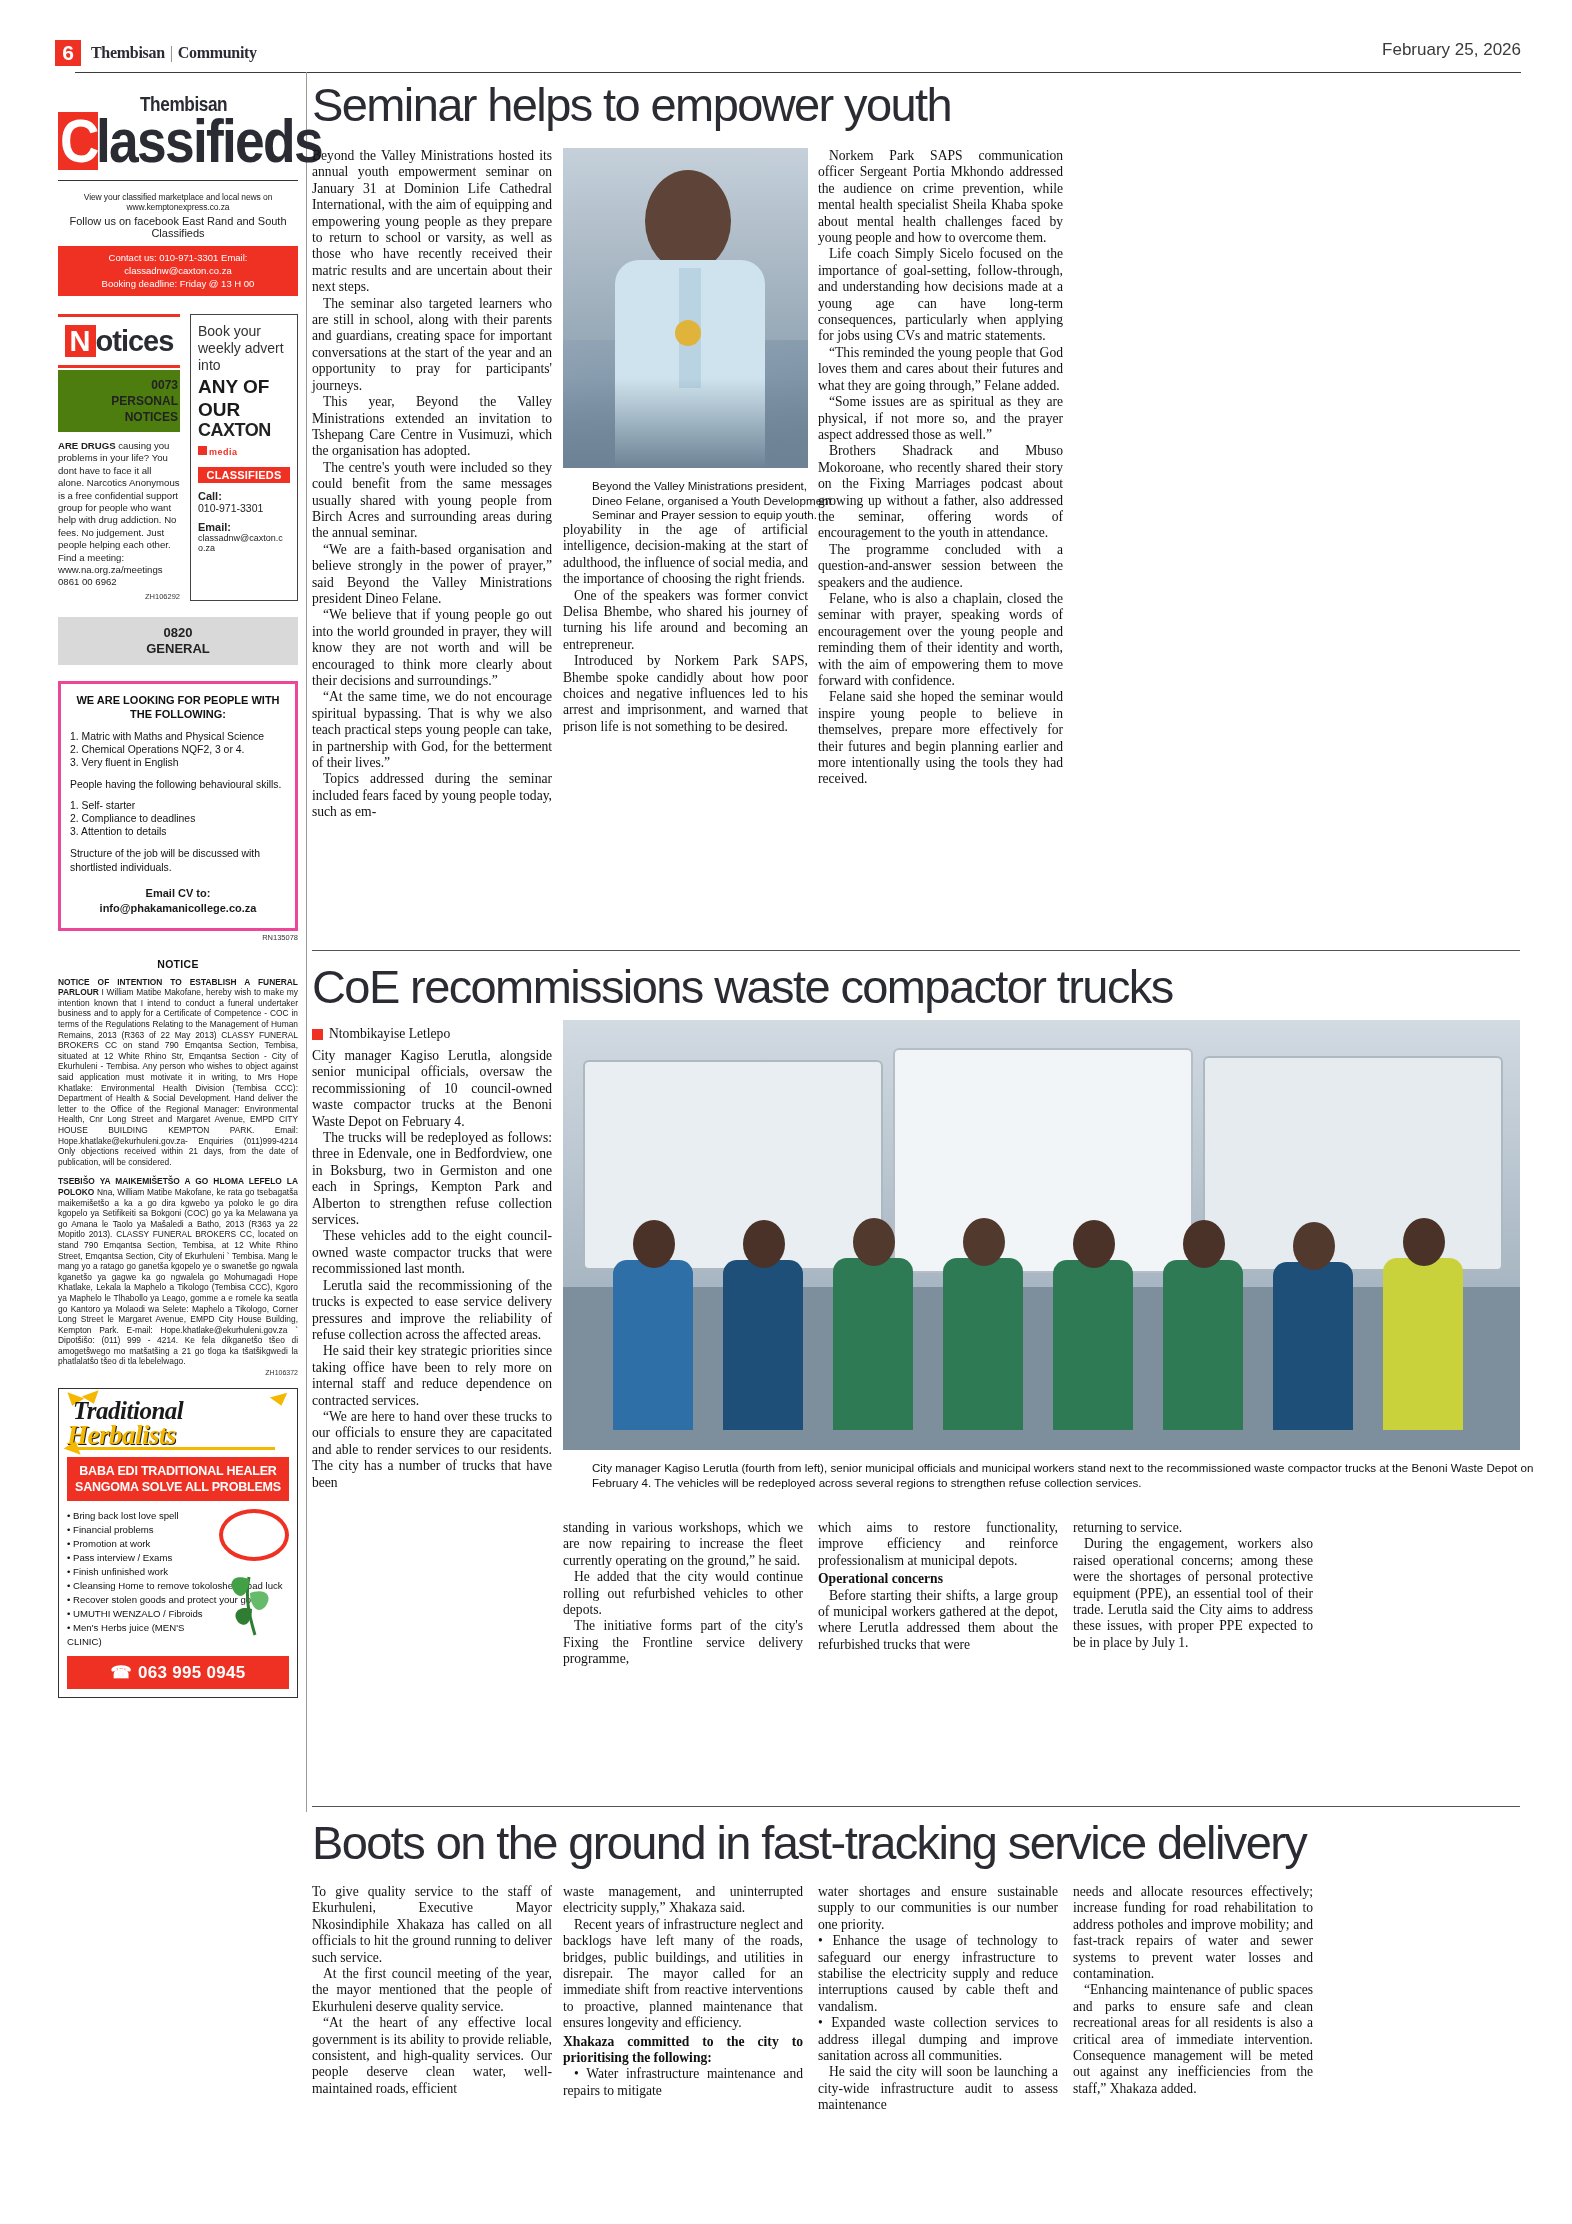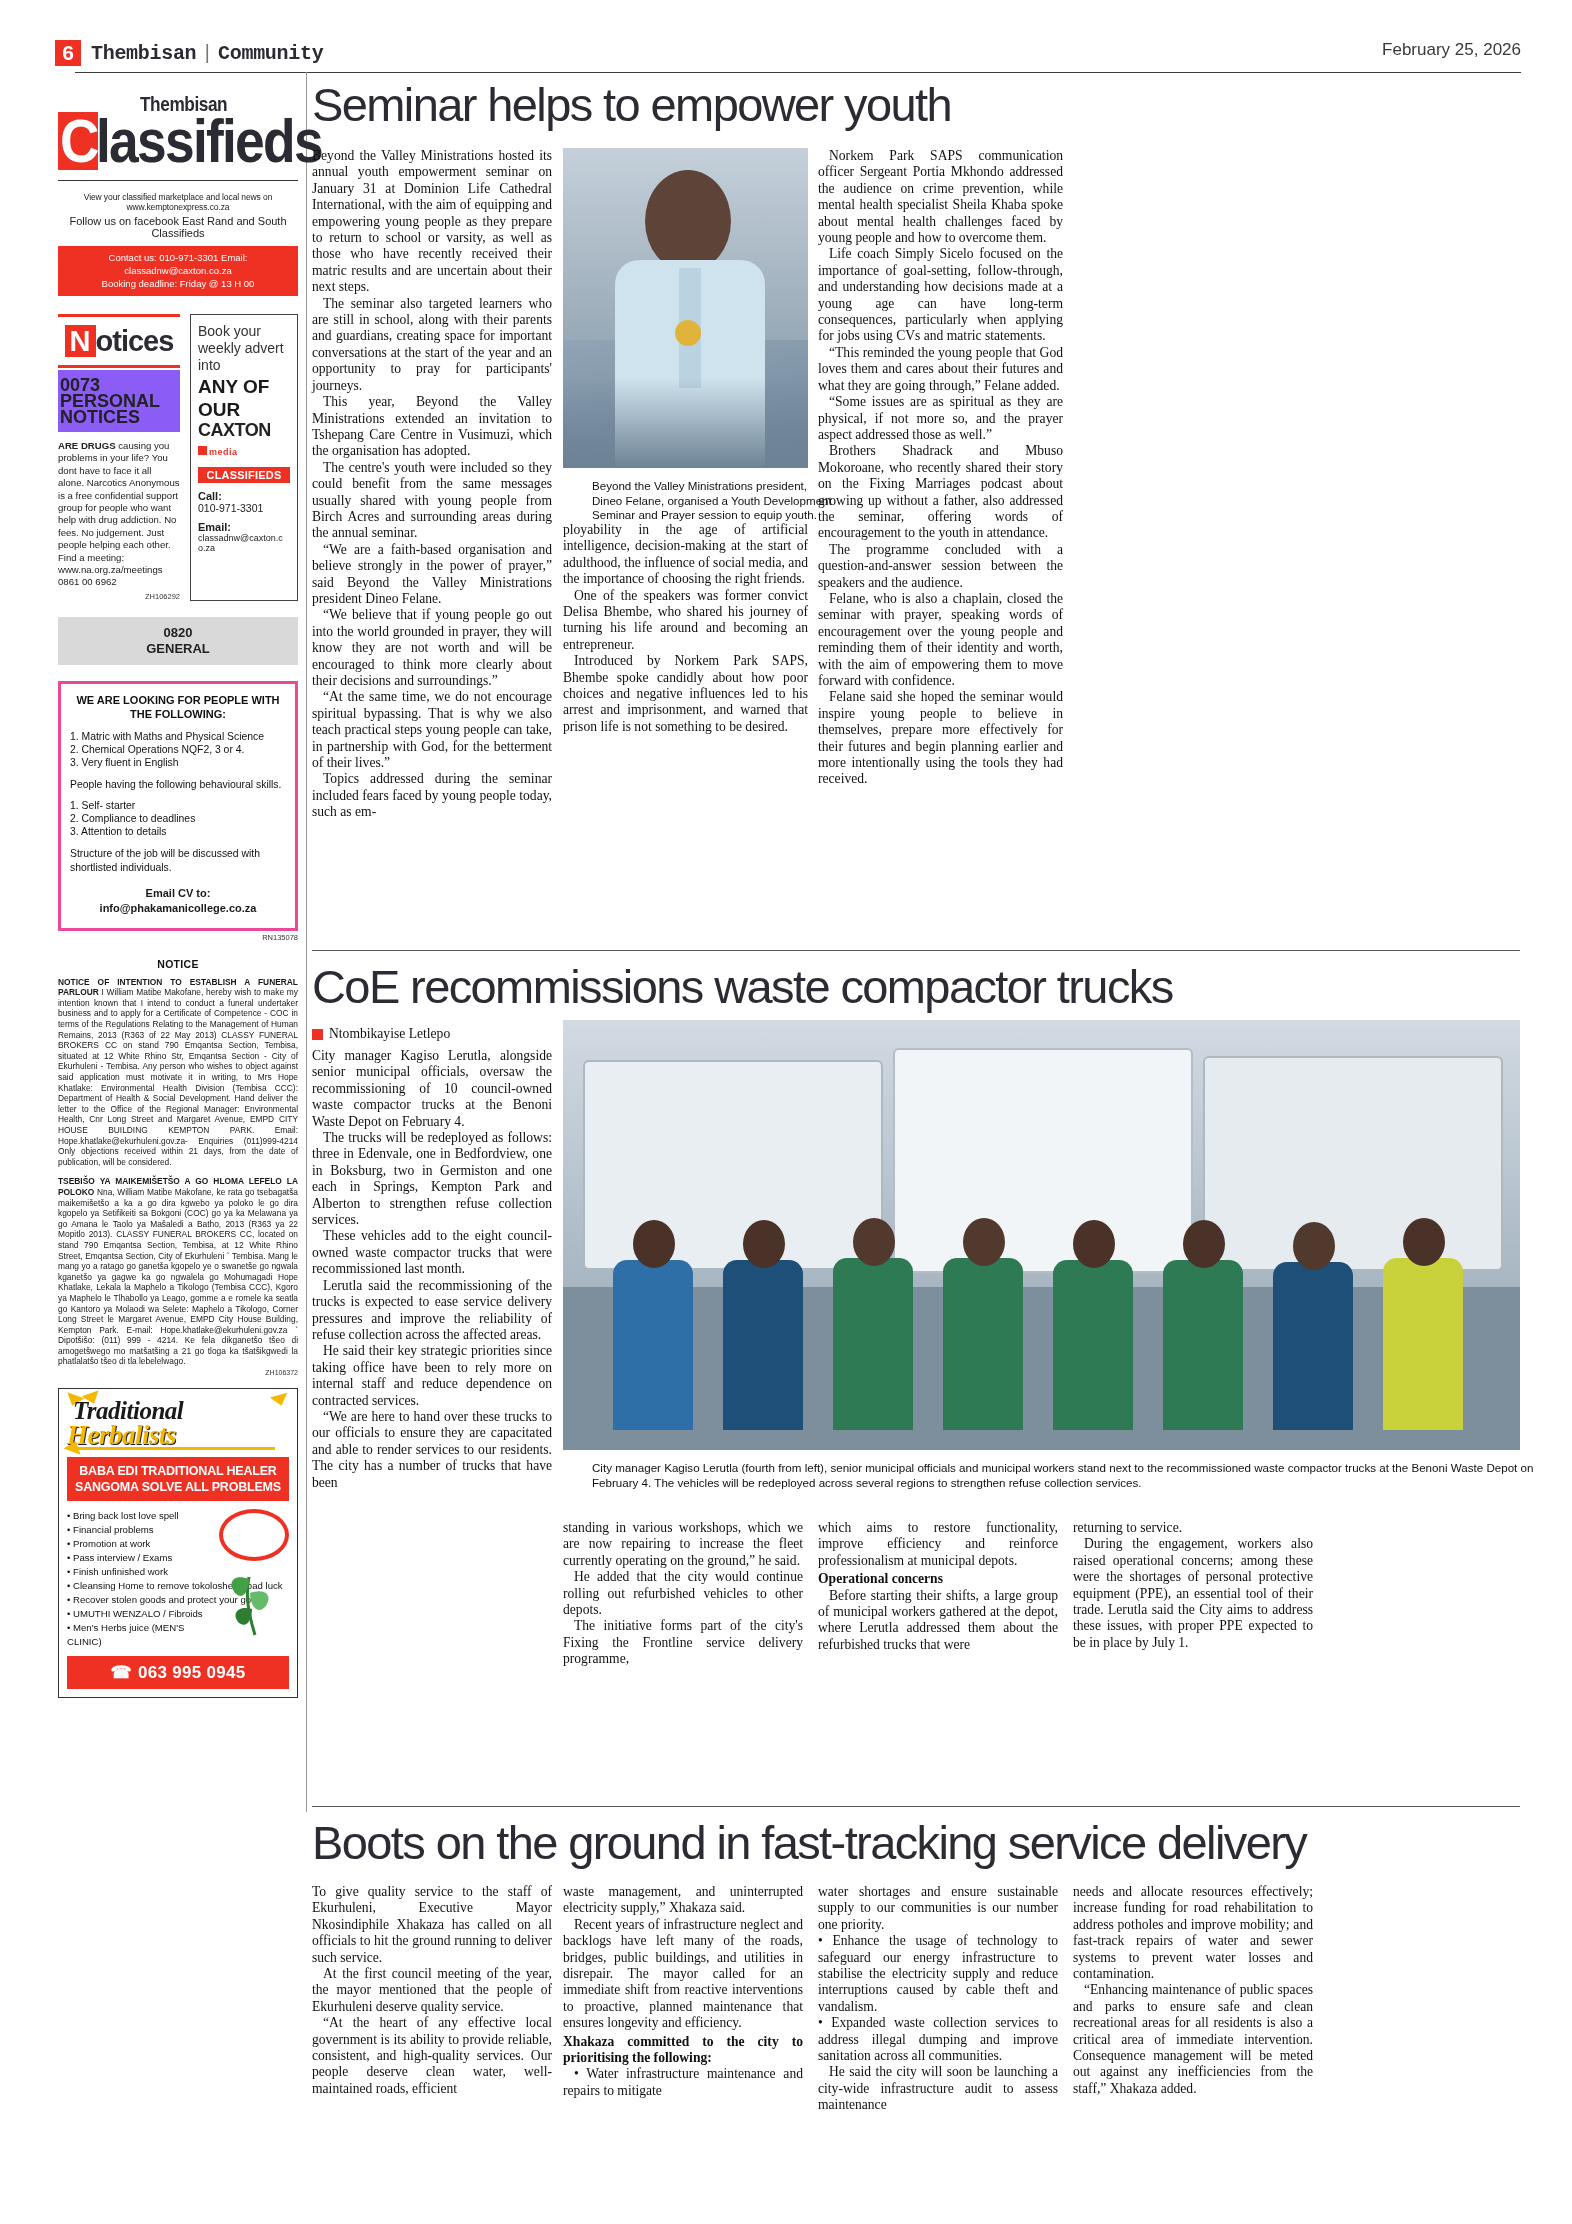--- a/index.html
+++ b/index.html
@@ -18,22 +18,22 @@
   .masthead {
     position:absolute; left:55px; top:40px; width:1466px; height:36px;
     display:flex; align-items:flex-start; justify-content:space-between;
   }
   .mh-left { display:flex; align-items:center; gap:10px; }
   .pagenum {
     background:#ef3124; color:#fff; font-weight:bold; font-size:21px;
     width:26px; height:26px; display:flex; align-items:center; justify-content:center;
     font-family:"Liberation Sans", sans-serif;
   }
-  .mh-title { font-size:20px; font-weight:bold; letter-spacing:-0.3px; color:#2b2b33;
-    font-family:Liberation Mono, monospace; }
+  .mh-title { font-size:16px; font-weight:bold; letter-spacing:-0.3px; color:#2b2b33;
+    font-family:Liberation Serif, serif; }
   .mh-sep { color:#777; font-weight:400; margin:0 5px; }
   .mh-date { font-size:17px; color:#3a3a3a; font-family:"Liberation Sans", sans-serif; }
   .mh-rule { position:absolute; left:75px; top:72px; width:1446px; height:1px; background:#3c3c3c; }
 
   
   .vrule { position:absolute; width:1px; background:#9a9a9a; }
 
   
   .classcol { position:absolute; left:58px; top:88px; width:240px; }
 
@@ -62,21 +62,21 @@
   }
   .cl-redbox .r2 { display:block; }
 
   .cl-split { display:flex; gap:10px; margin-top:18px; }
   .cl-notices { width:122px; }
   .nt-rule { height:3px; background:#ef3124; }
   .nt-head { text-align:center; padding:8px 0 7px; position:relative; }
   .nt-N { background:#ef3124; color:#fff; font-weight:bold; font-size:29px; padding:0 5px; }
   .nt-rest { font-weight:bold; font-size:29px; color:#2b2b33; letter-spacing:-1px; }
   .nt-grey {
-    background:#8b5cf6; text-align:left; font-weight:bold; font-size:18px;
+    background:#4d7c0f; text-align:right; font-weight:bold; font-size:12px;
     padding:7px 2px; line-height:16px; color:#222; margin-top:2px;
   }
   .nt-body { font-size:9.6px; line-height:12.4px; color:#222; margin-top:8px; }
   .nt-body b { font-weight:bold; }
   .nt-ref { text-align:right; font-size:7.5px; color:#333; margin-top:3px; }
 
   .cl-booknow { width:108px; border:1px solid #444; padding:8px 7px 10px; }
   .bn-l1 { font-size:14px; color:#333; line-height:17px; }
   .bn-any { font-size:19px; font-weight:bold; color:#1a1a1a; line-height:21px; margin-top:2px; }
   .bn-caxton { font-size:18px; font-weight:bold; color:#222; letter-spacing:-0.5px;}

